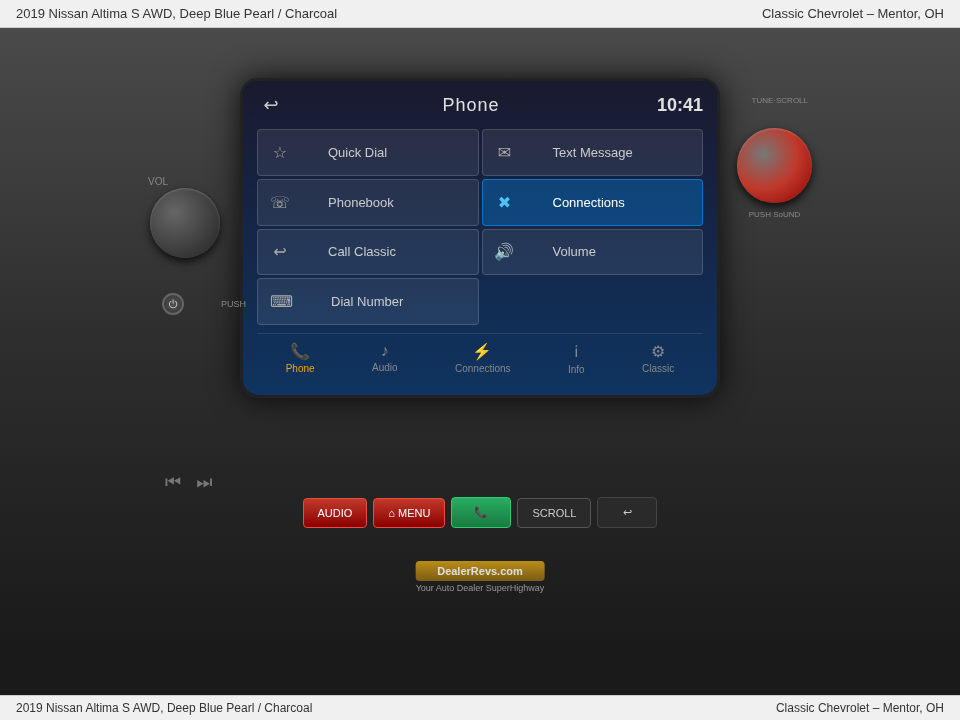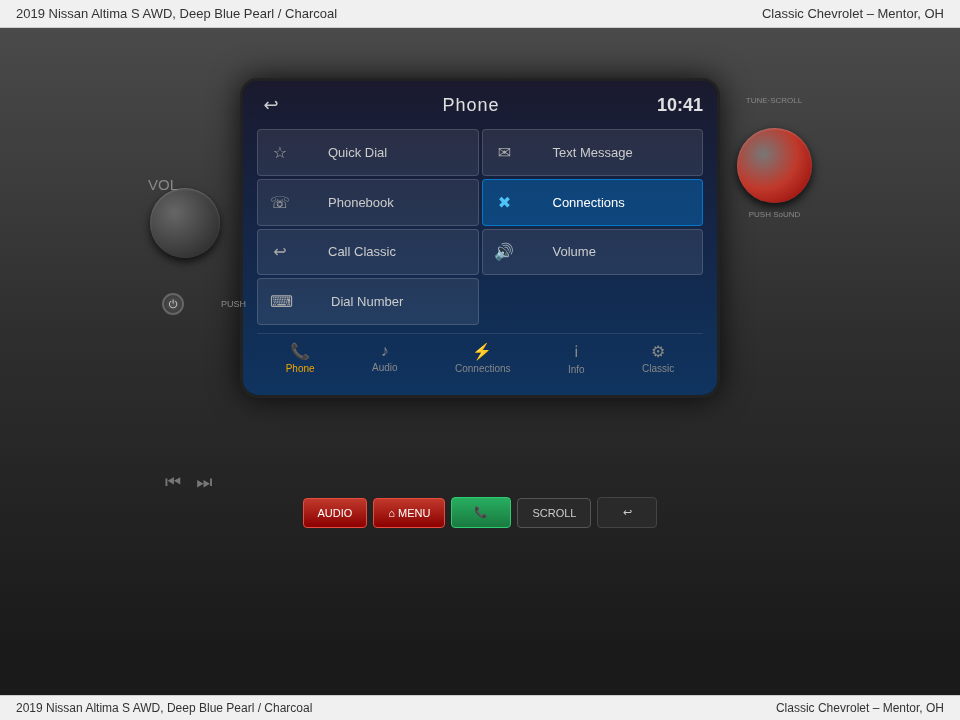--- a/index.html
+++ b/index.html
@@ -184,21 +184,21 @@
       display: flex;
       align-items: center;
       justify-content: center;
     }
 
     .left-knob-label {
       position: absolute;
       left: 148px;
       top: 148px;
       color: #888;
-      font-size: 15px;
+      font-size: 10px;
       text-align: center;
     }
 
     .right-knob {
       position: absolute;
       right: 148px;
       top: 100px;
       width: 75px;
       height: 75px;
       border-radius: 50%;
@@ -215,21 +215,21 @@
       text-align: center;
       width: 75px;
     }
 
     .tune-scroll-label {
       position: absolute;
       right: 152px;
       top: 68px;
       color: #888;
       font-size: 8px;
-      text-align: center;
+      text-align: right;
       width: 68px;
     }
 
     
     .push-btn {
       position: absolute;
       left: 162px;
       top: 260px;
       display: flex;
       align-items: center;
@@ -439,20 +439,24 @@
     <div class="push-sound-label" style="right:148px; top:182px;">PUSH SoUND</div>
 
     <div class="bottom-controls" style="bottom:120px; left:50%; transform:translateX(-50%); width:500px; display:flex; gap:6px; align-items:center; justify-content:center; position:absolute;">
       <div class="ctrl-btn" style="background:linear-gradient(180deg,#c0392b,#8b0000); border-color:#e74c3c; color:#fff;">AUDIO</div>
       <div class="ctrl-btn" style="background:linear-gradient(180deg,#c0392b,#8b0000); border-color:#e74c3c; color:#fff;text-align:right;">⌂ MENU</div>
       <div class="ctrl-btn" style="background:linear-gradient(180deg,#27ae60,#1a7a40); border-color:#2ecc71; color:#fff;">📞</div>
       <div class="ctrl-btn camera-btn">SCROLL</div>
       <div class="ctrl-btn">↩</div>
     </div>
 
+    <div class="watermark" style="bottom:55px;">
+      <div class="watermark-logo">DealerRevs.com</div>
+      <div class="watermark-sub">Your Auto Dealer SuperHighway</div>
+    </div>
 
   </div>
 </div>
 
 <div class="bottom-bar">
   <span>2019 Nissan Altima S AWD,  Deep Blue Pearl / Charcoal</span>
   <span>Classic Chevrolet – Mentor, OH</span>
 </div>
 
 </body></html>

